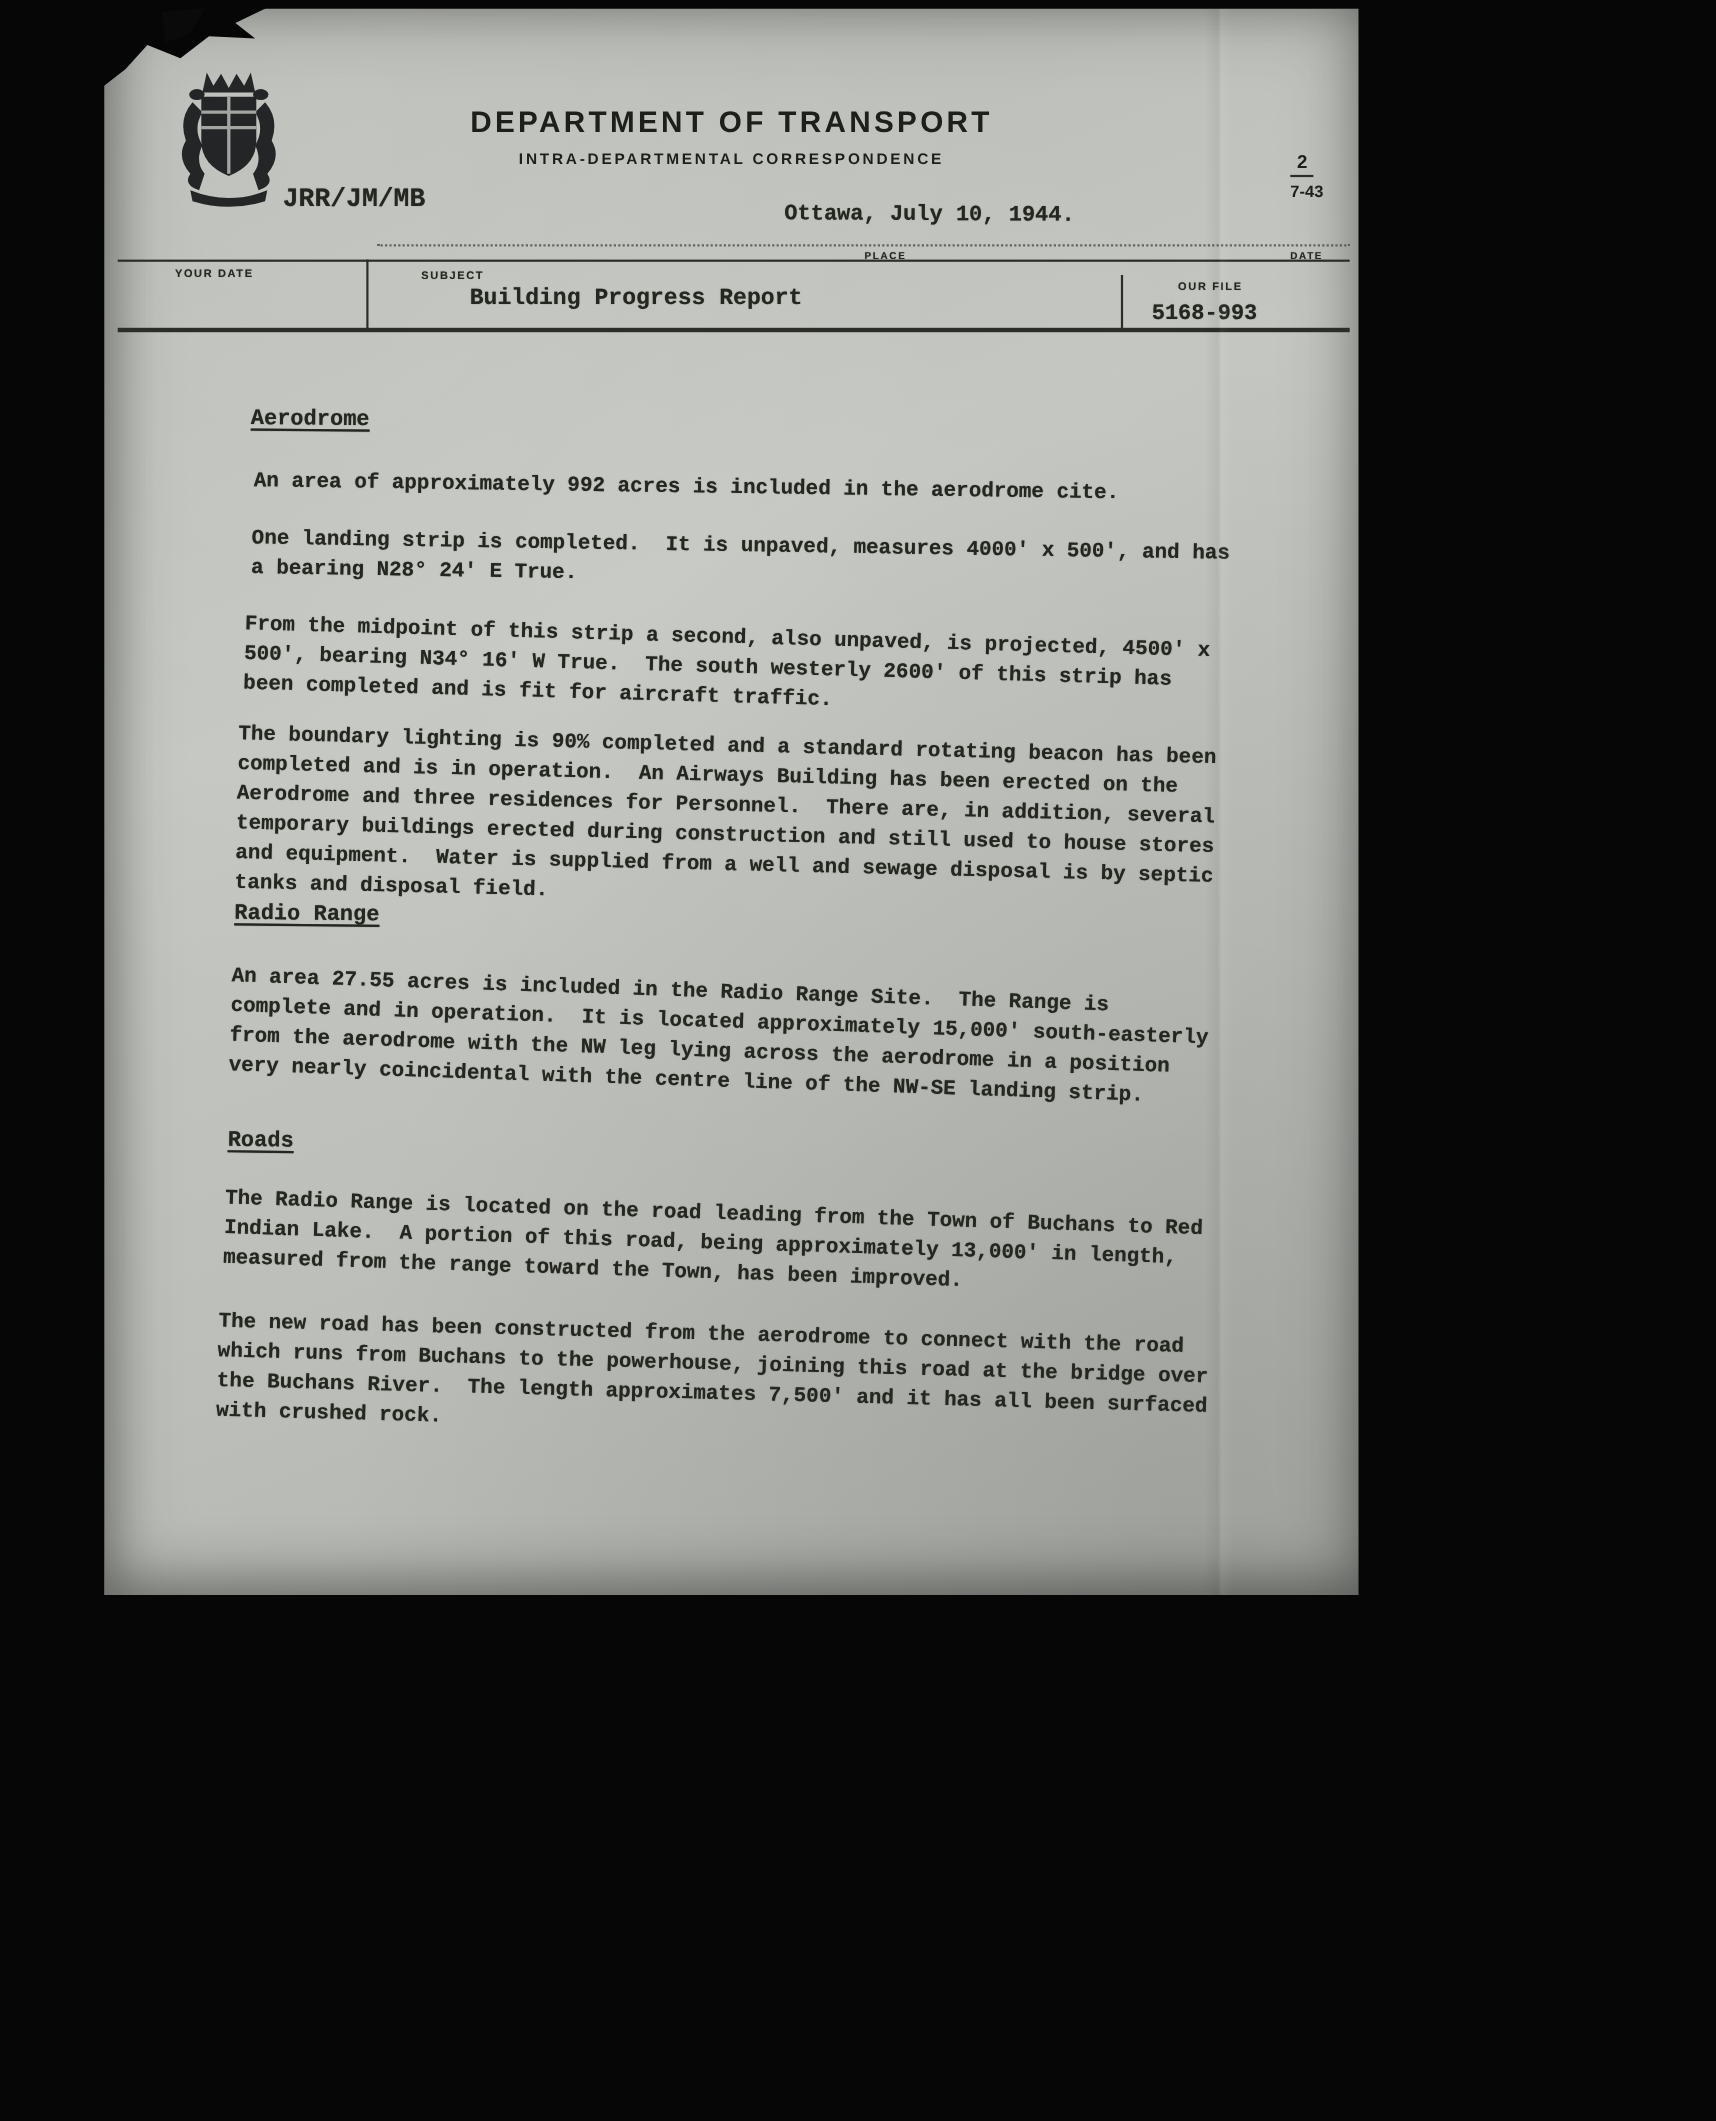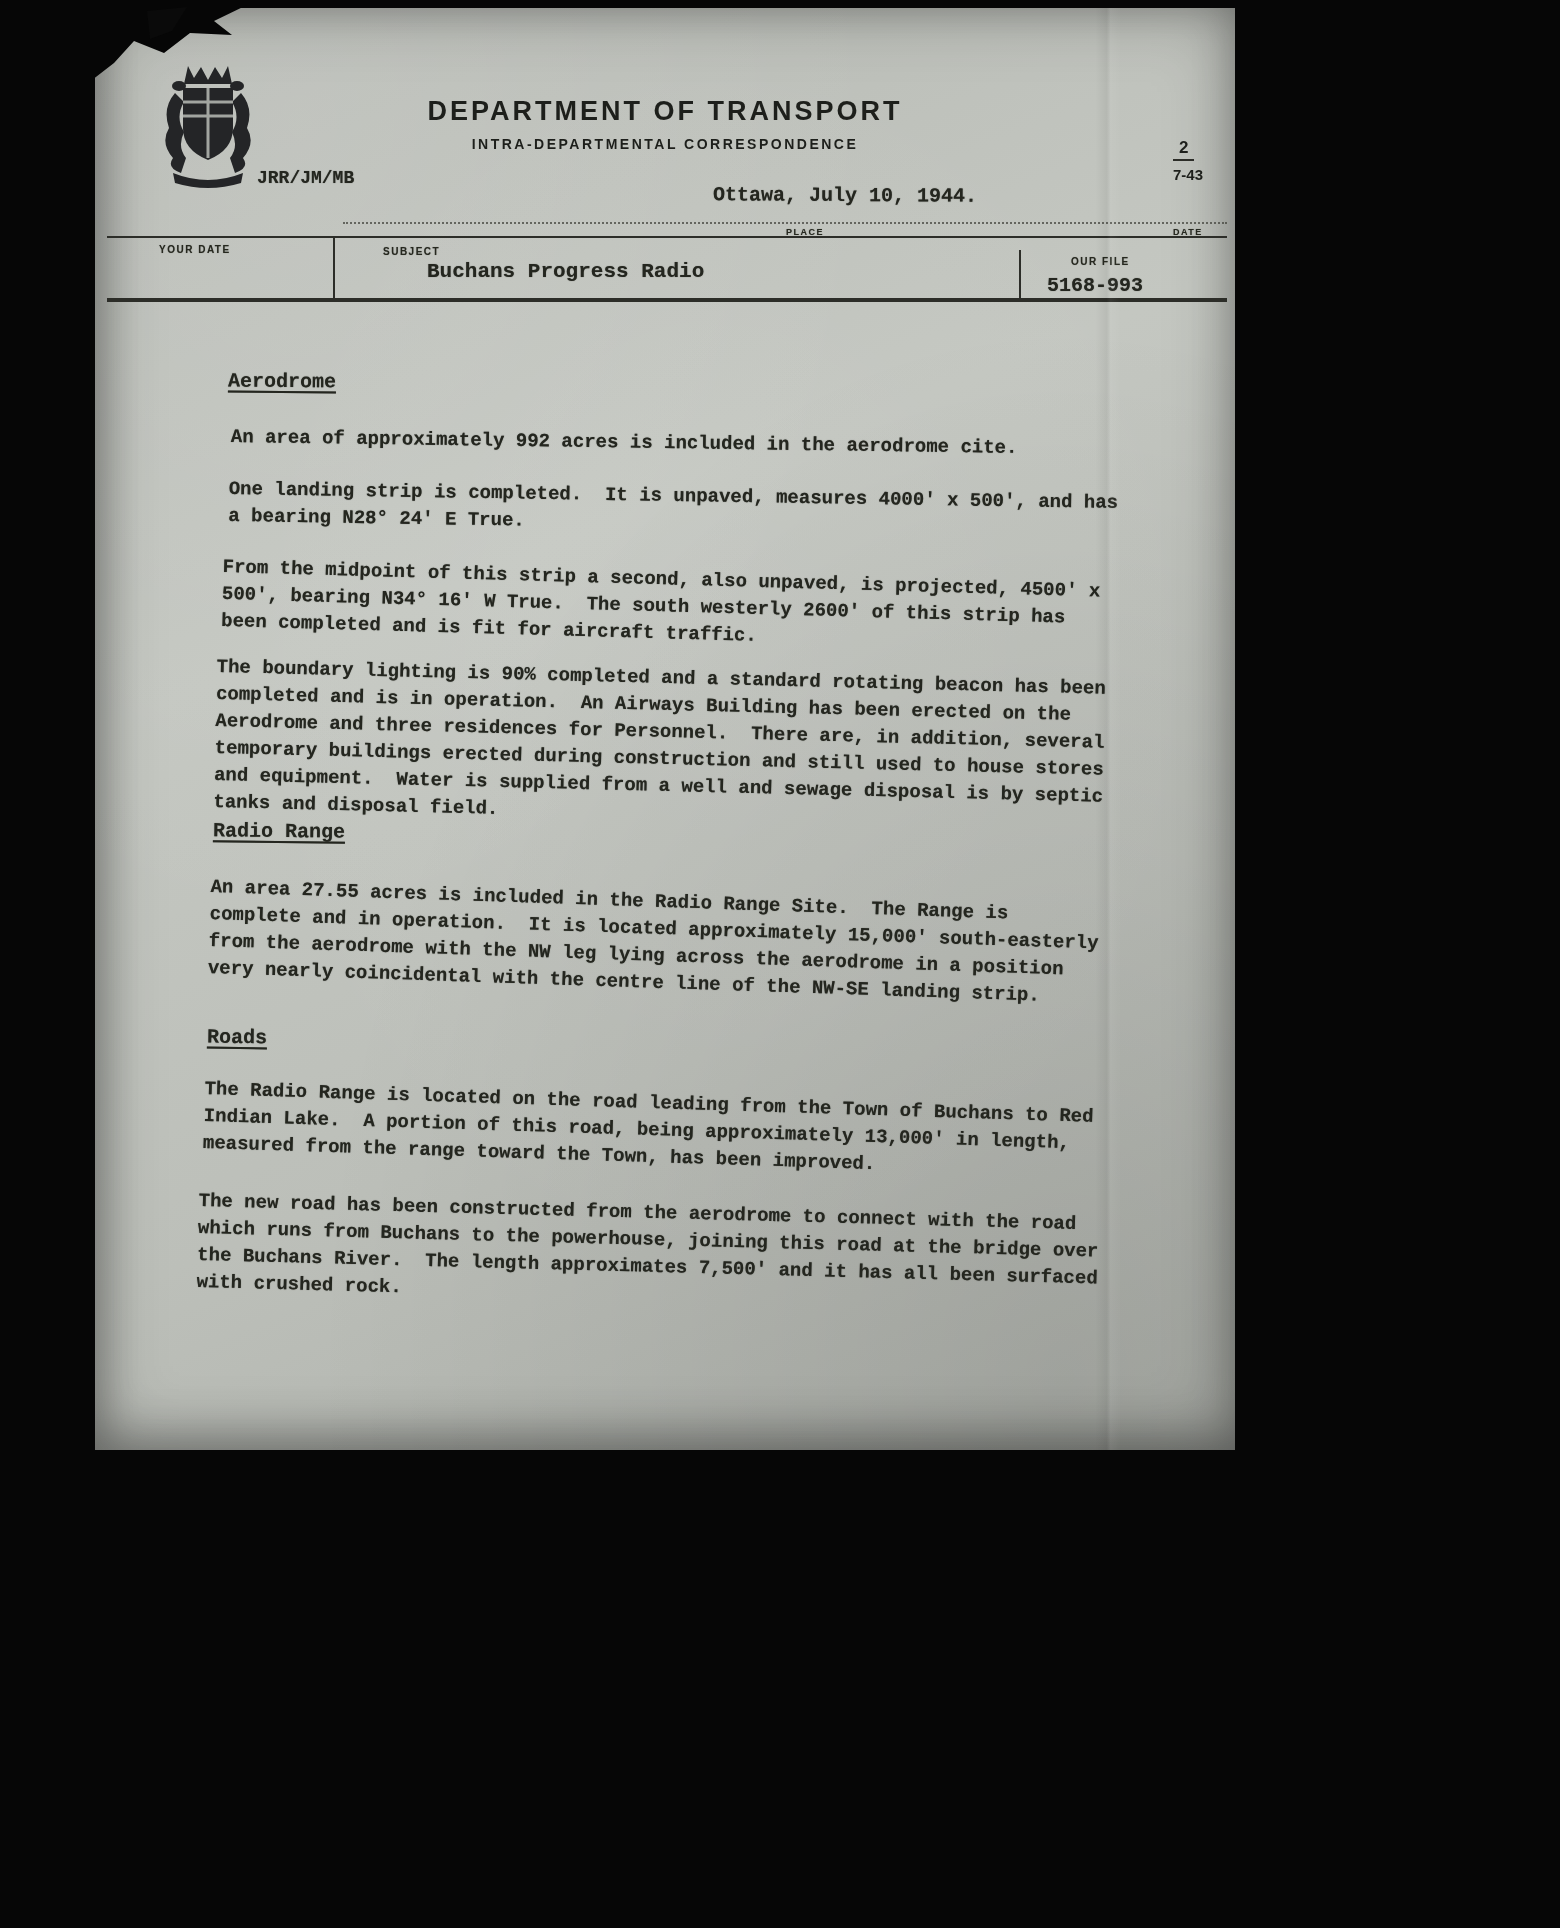--- a/index.html
+++ b/index.html
@@ -79,37 +79,37 @@
   </svg>
 
   <div class="abs printed" style="left:0;right:0;top:128px;text-align:center;font-size:14px;font-weight:700;letter-spacing:2.5px;">INTRA-DEPARTMENTAL CORRESPONDENCE</div>
 
   <div class="abs printed" style="left:0;right:0;top:88px;text-align:center;font-size:27px;font-weight:700;letter-spacing:3px;">DEPARTMENT OF TRANSPORT</div>
 
   <div class="abs printed" style="left:1078px;top:130px;font-size:17px;font-weight:700;border-bottom:2px solid #2c2d28;padding:0 6px 1px;">2</div>
 
   <div class="abs printed" style="left:1078px;top:158px;font-size:15px;font-weight:700;">7-43</div>
 
-  <div class="abs typewriter" style="left:162px;top:160px;font-size:18px;">JRR/JM/MB</div>
+  <div class="abs typewriter" style="left:162px;top:160px;font-size:24px;">JRR/JM/MB</div>
 
   <div class="abs typewriter" style="left:618px;top:176px;font-size:20px;transform:rotate(0.3deg);">Ottawa, July 10, 1944.</div>
 
   <div class="abs dotted-rule" style="left:248px;top:214px;width:884px;"></div>
   <div class="abs printed label" style="left:655px;top:219px;font-size:9px;">PLACE</div>
   <div class="abs printed label" style="left:1042px;top:219px;font-size:9px;">DATE</div>
 
   <div class="abs rule" style="left:12px;top:228px;width:1120px;height:2px;"></div>
 
   <div class="abs printed label" style="left:28px;top:236px;">YOUR DATE</div>
 
   <div class="abs rule" style="left:238px;top:228px;width:2px;height:64px;"></div>
 
   <div class="abs printed label" style="left:252px;top:238px;">SUBJECT</div>
 
-  <div class="abs typewriter" style="left:332px;top:252px;font-size:21px;">Buchans Progress Radio</div>
+  <div class="abs typewriter" style="left:332px;top:252px;font-size:21px;">Building Progress Report</div>
 
   <div class="abs rule" style="left:924px;top:242px;width:2px;height:50px;"></div>
 
   <div class="abs printed label" style="left:940px;top:248px;">OUR FILE</div>
 
   <div class="abs typewriter" style="left:952px;top:266px;font-size:20px;">5168-993</div>
 
   <div class="abs rule" style="left:12px;top:290px;width:1120px;height:4px;"></div>
 
   <div class="abs typewriter heading" style="left:133px;top:362px;transform:rotate(0.5deg);text-align:center;">Aerodrome</div>

